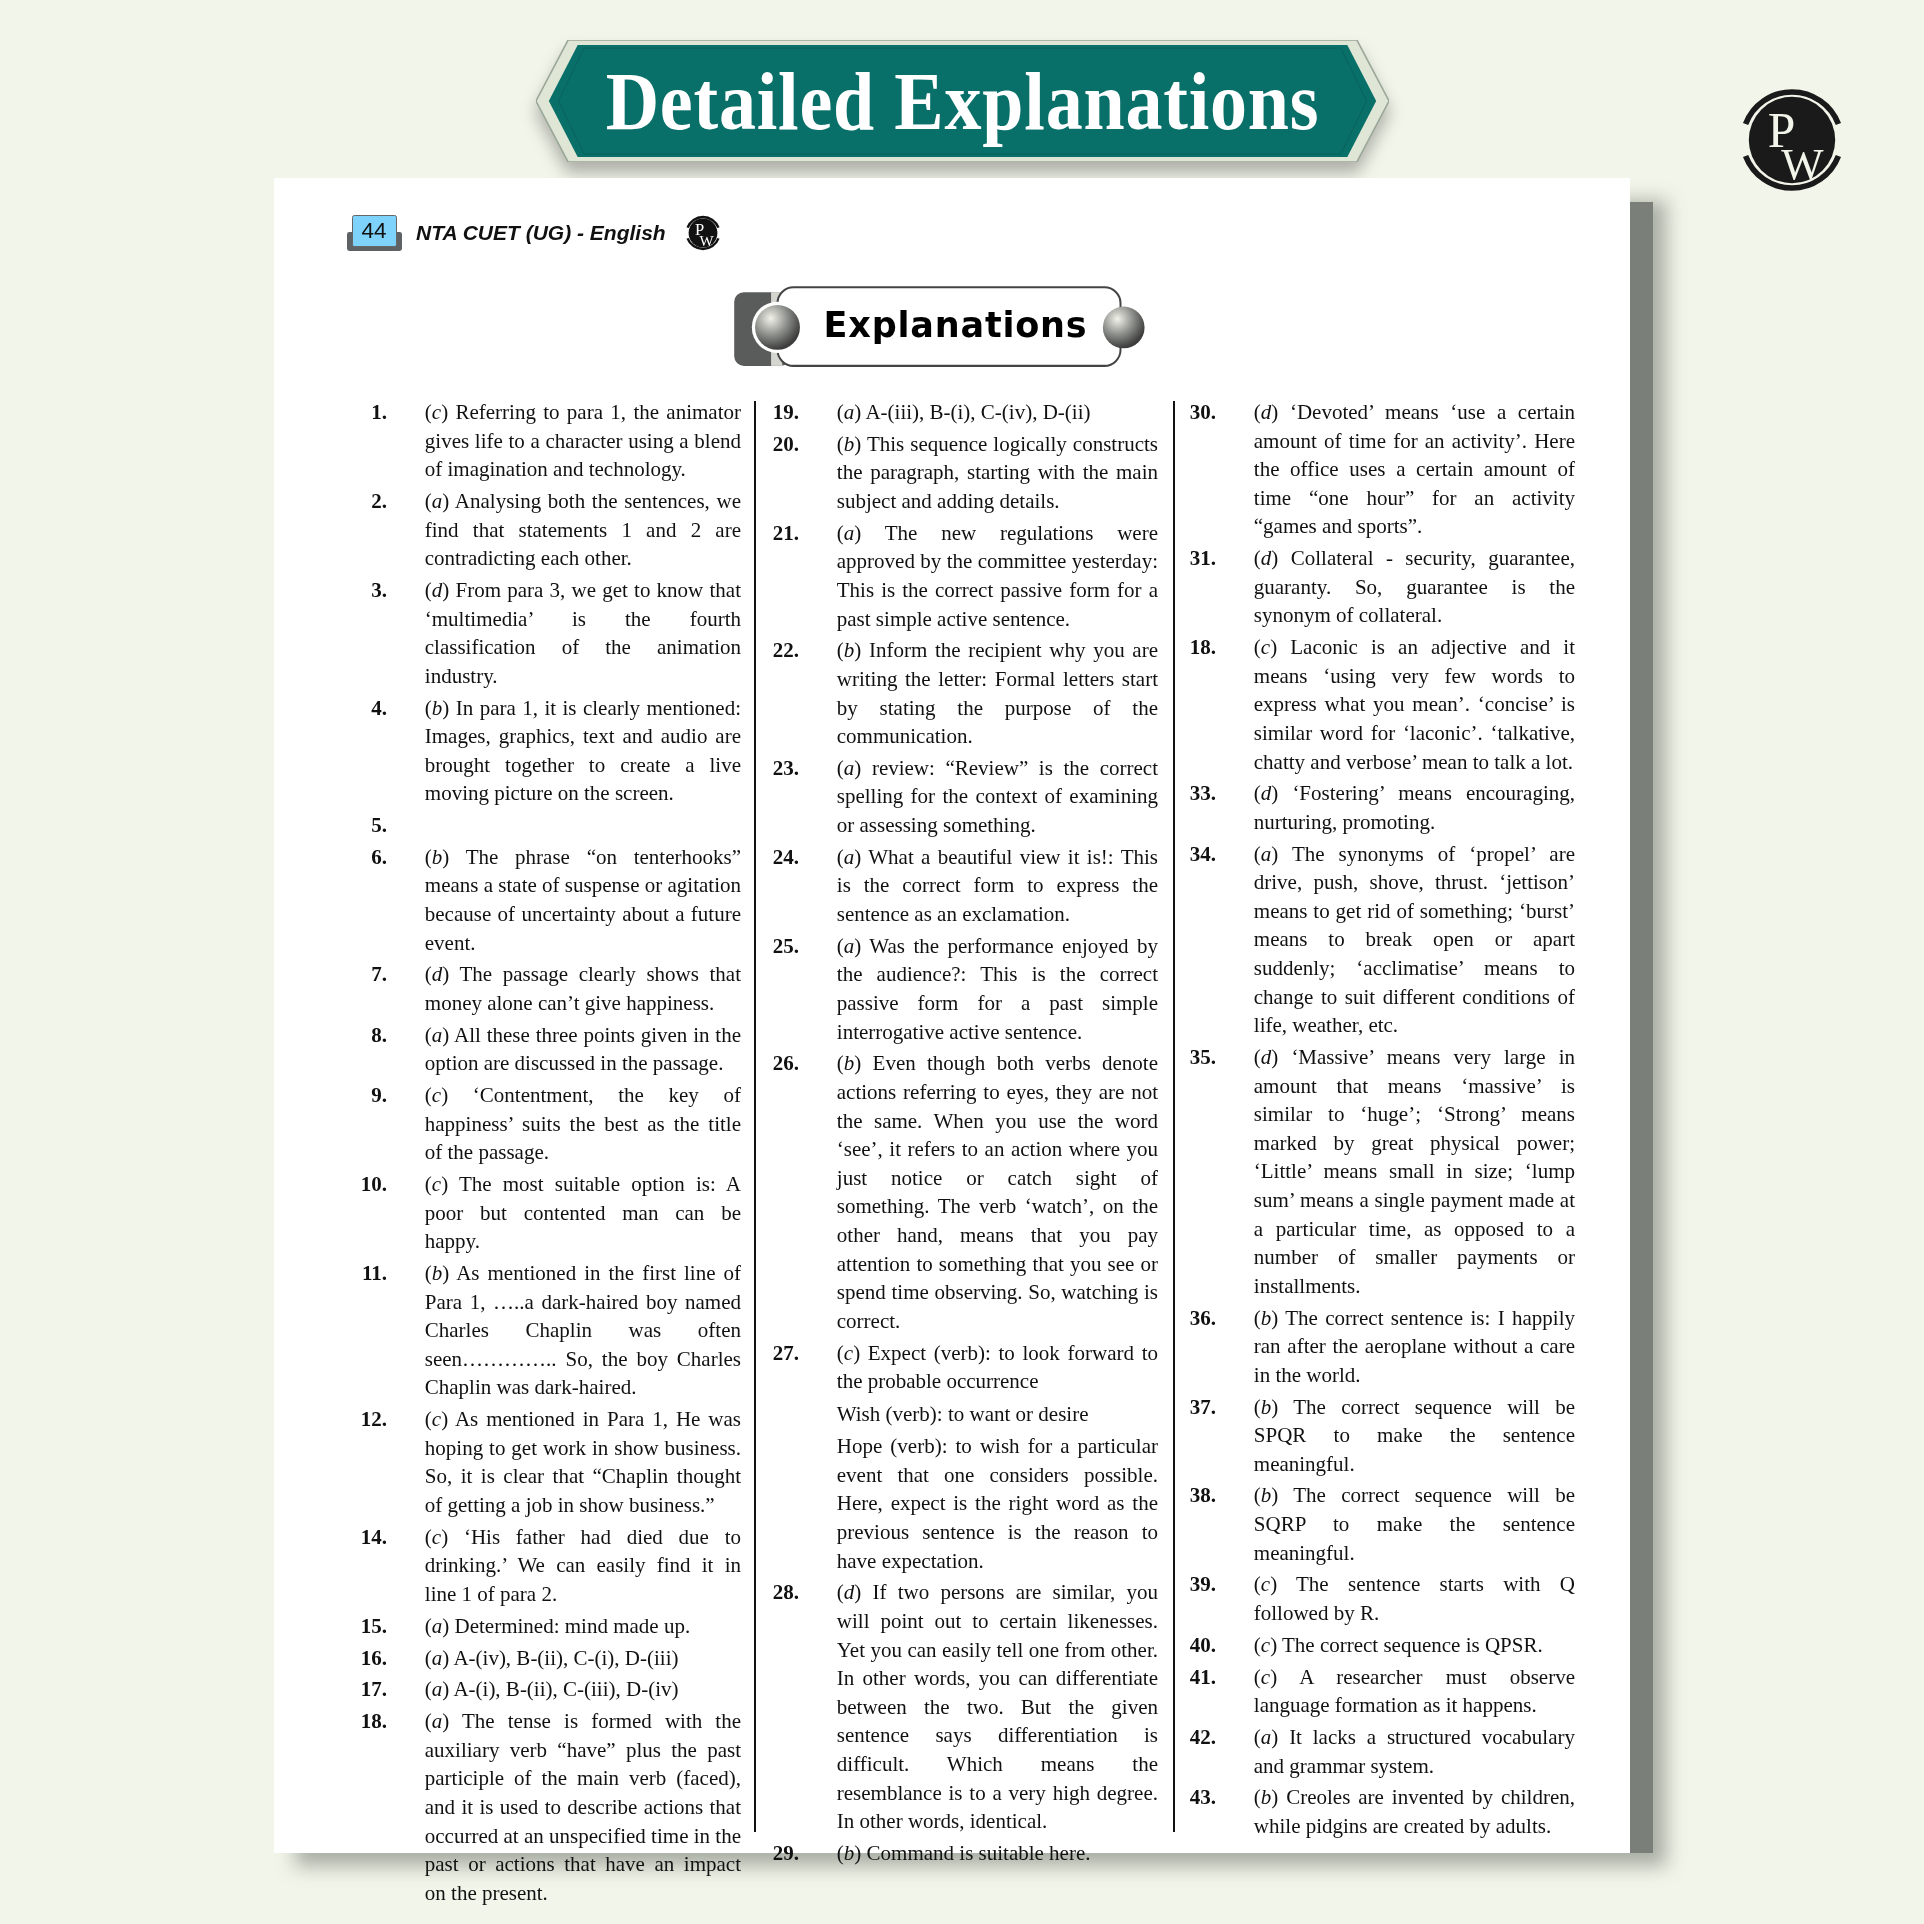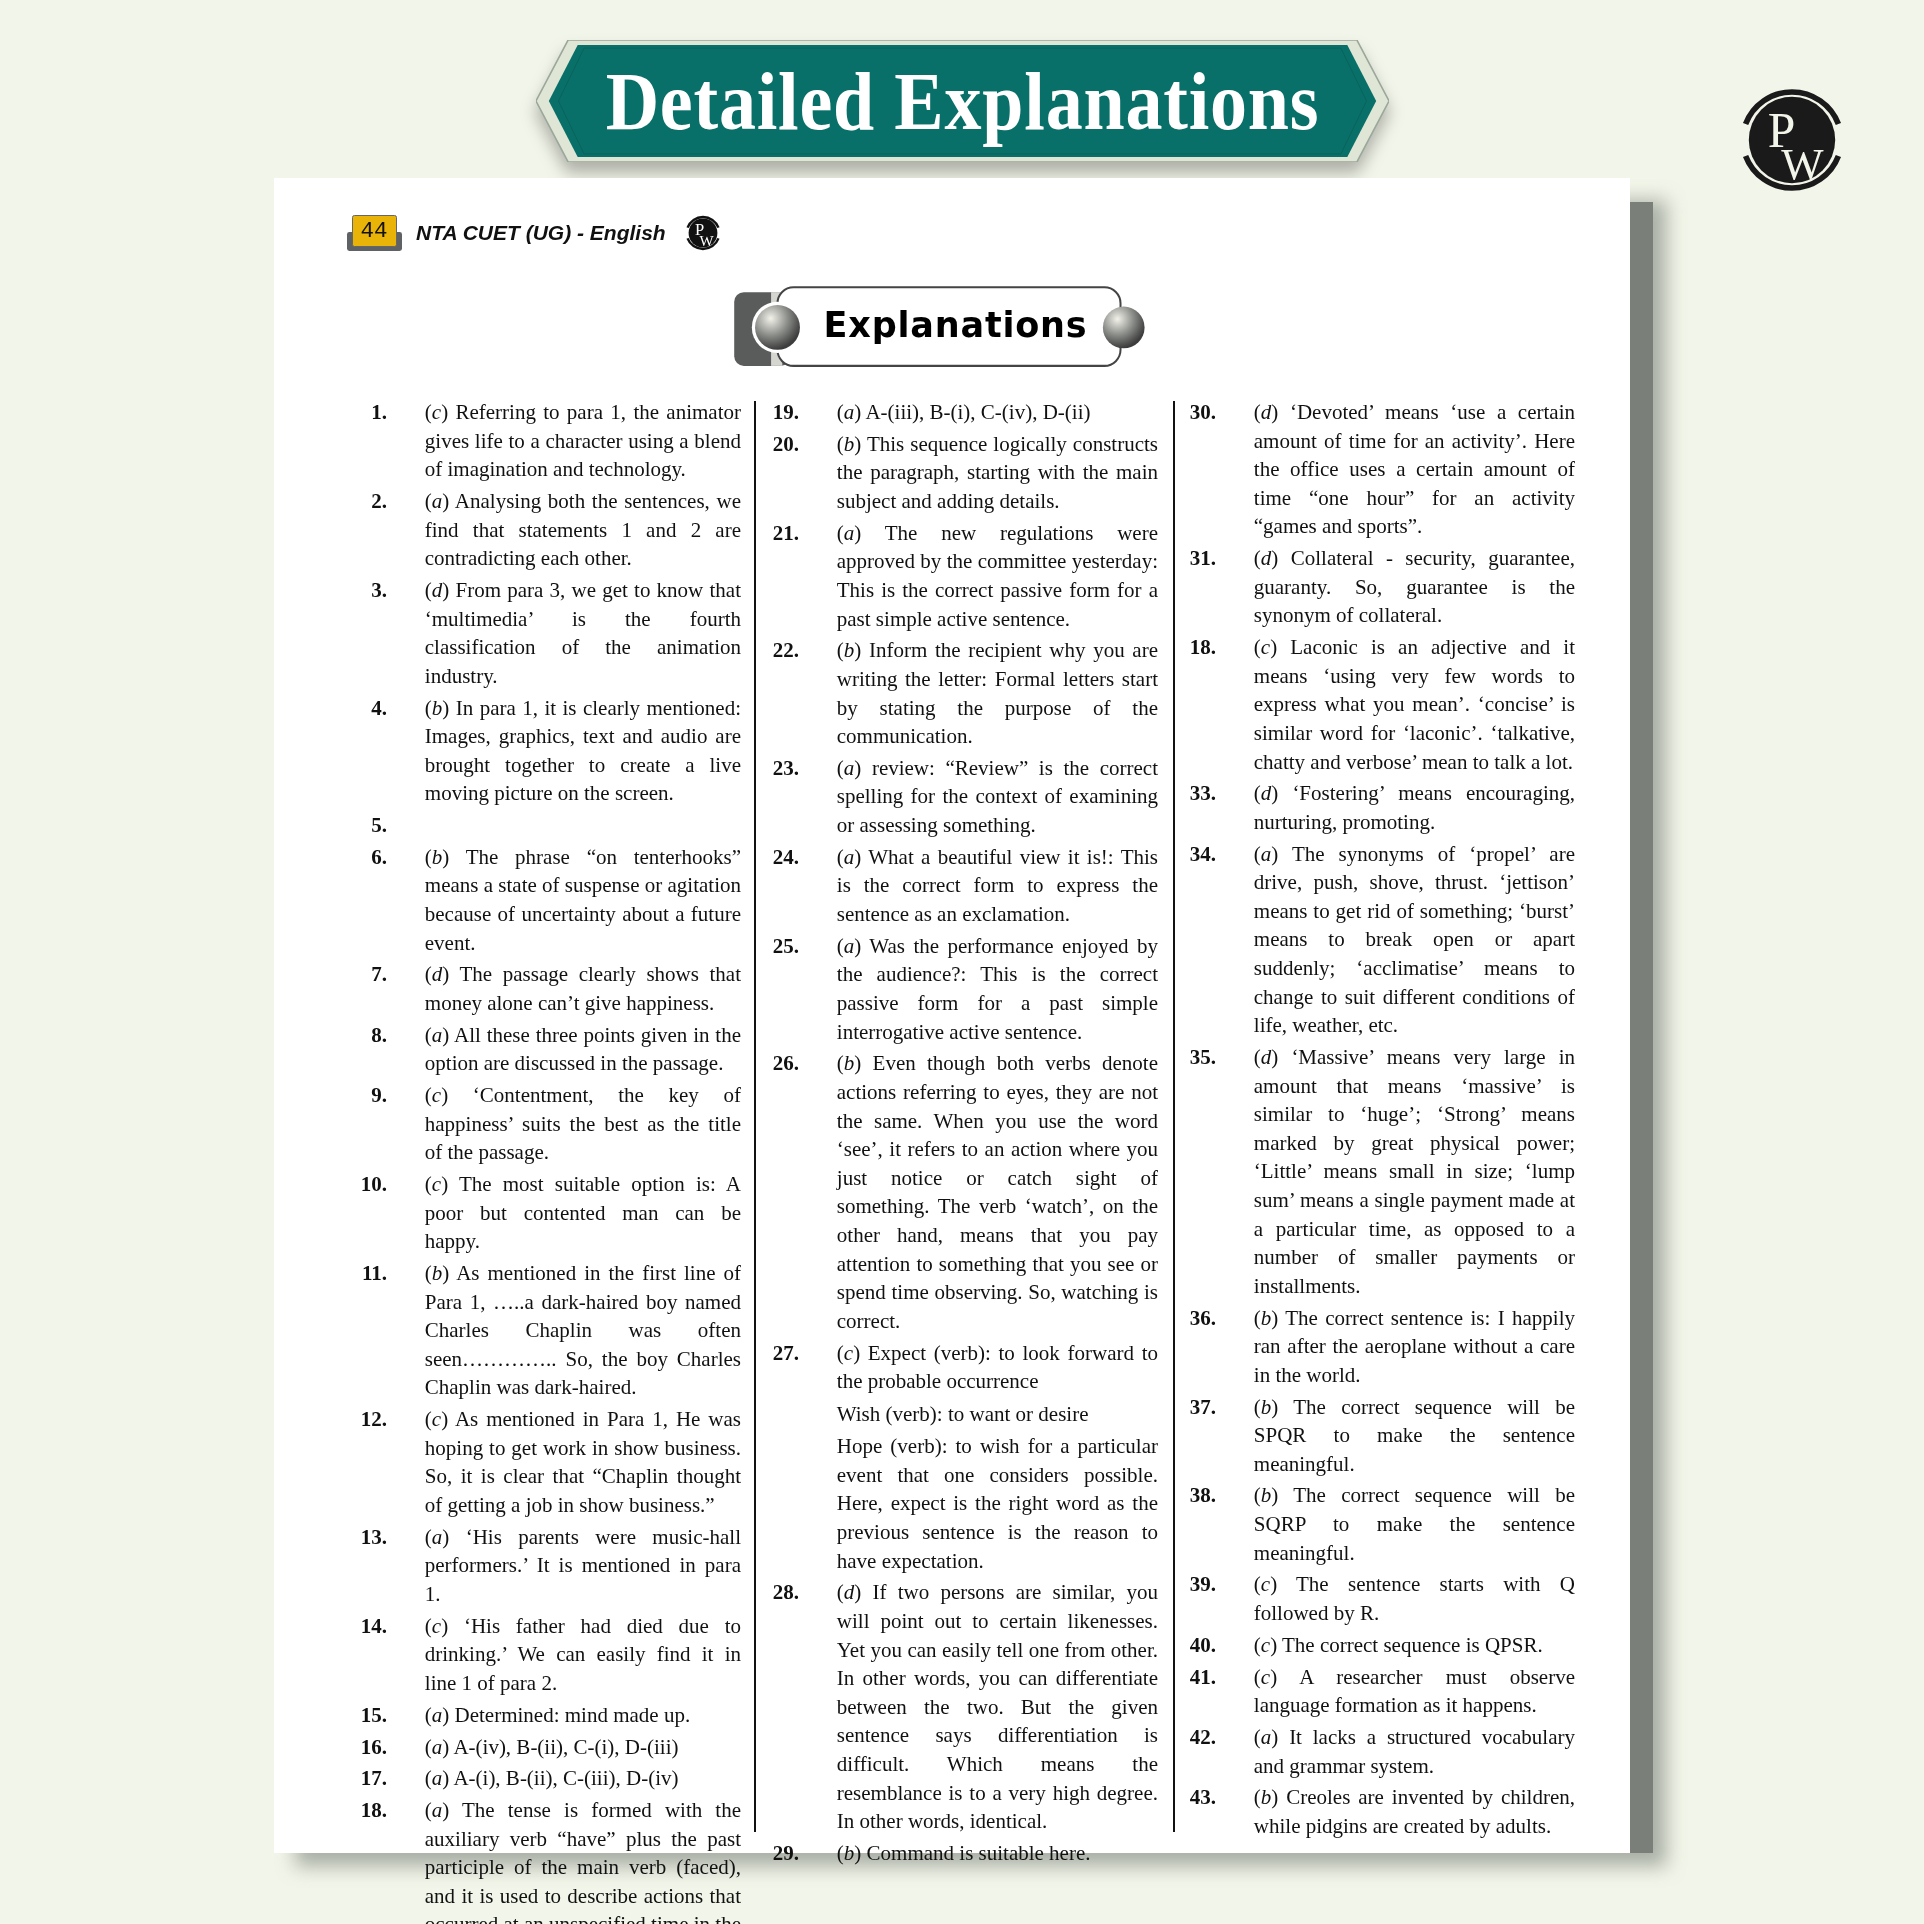--- a/index.html
+++ b/index.html
@@ -41,22 +41,22 @@
     position:absolute; left:350px; top:213px; height:40px;
     display:flex; align-items:center;
   }
   .page-no-wrap { position:relative; width:50px; height:37px; margin-right:16px; }
   .page-no-base {
     position:absolute; left:-3.2px; top:17.6px; width:55px; height:19px;
     background:#5f6264; border-radius:2.4px;
   }
   .page-no {
     position:absolute; left:1.6px; top:0; width:43px; height:30.5px;
-    background:#eab308; border:1.2px solid #666; border-radius:2.4px;
-    font-family:Liberation Mono, monospace; font-size:22.5px;
+    background:#7dd3fc; border:1.2px solid #666; border-radius:2.4px;
+    font-family:Liberation Sans, sans-serif; font-size:22.5px;
     display:flex; align-items:center; justify-content:center; color:#111;
   }
   .book-title {
     font-family:"Liberation Sans", sans-serif; font-weight:bold; font-style:italic;
     font-size:21px; color:#111; margin-right:17.6px;
   }
   .mini-logo { width:40px; height:40px; }
 
   
   .section-badge { position:absolute; left:731px; top:276px; width:436px; height:98px; }
@@ -214,26 +214,20 @@
         <p>(<span class="opt">b</span>) <span>As mentioned in the first line of Para 1, …..a dark-haired boy named Charles Chaplin was often seen………….. So, the boy Charles Chaplin was dark-haired.</span></p>
       </div>
     </div>
     <div class="item">
       <span class="num">12.</span>
       <div class="body">
         <p>(<span class="opt">c</span>) <span>As mentioned in Para 1, He was hoping to get work in show business. So, it is clear that “Chaplin thought of getting a job in show business.”</span></p>
       </div>
     </div>
     <div class="item">
-      <span class="num">13.</span>
-      <div class="body">
-        <p>(<span class="opt">a</span>) <span>‘His parents were music-hall performers.’ It is mentioned in para 1.</span></p>
-      </div>
-    </div>
-    <div class="item">
       <span class="num">14.</span>
       <div class="body">
         <p>(<span class="opt">c</span>) <span>‘His father had died due to drinking.’ We can easily find it in line 1 of para 2.</span></p>
       </div>
     </div>
     <div class="item">
       <span class="num">15.</span>
       <div class="body">
         <p>(<span class="opt">a</span>) <span>Determined: mind made up.</span></p>
       </div>

